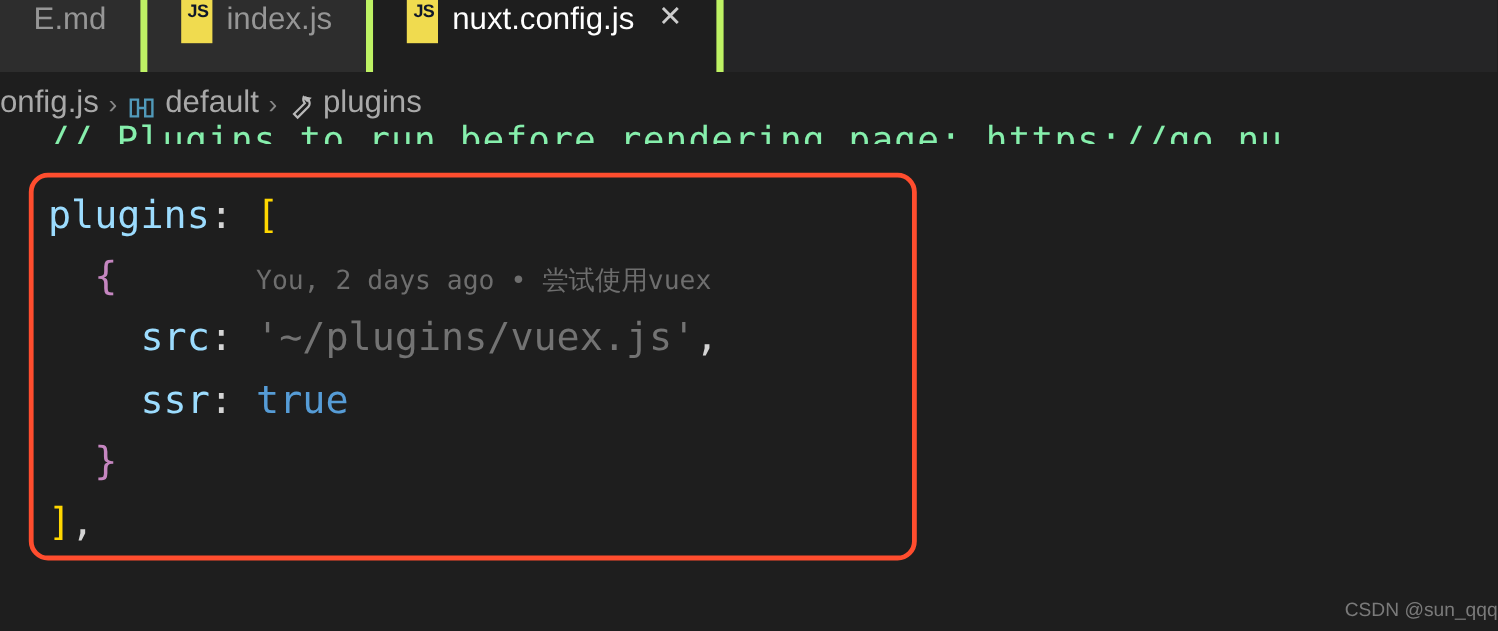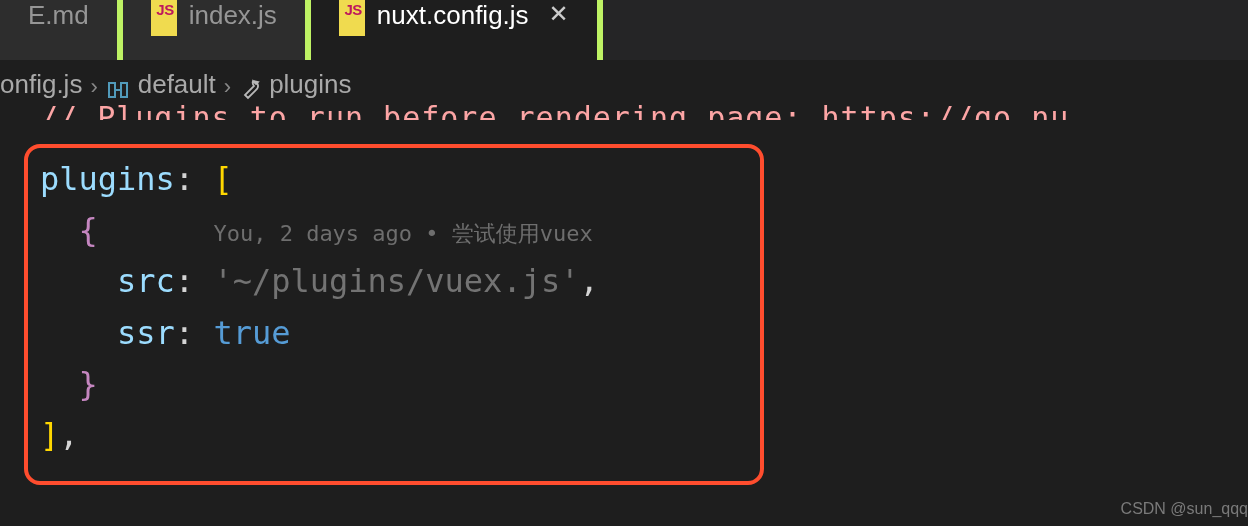--- a/index.html
+++ b/index.html
@@ -39,21 +39,21 @@
       color: #ccc;
     }
     .vue-icon {
       width: 24px;
       height: 22px;
       position: relative;
     }
     .vue-icon svg { display: block; }
     .js-badge {
       background: #f0db4f;
-      color: #be185d;
+      color: #0f172a;
       font-weight: 700;
       font-size: 15px;
       width: 26px;
       height: 26px;
       display: flex;
       align-items: flex-end;
       justify-content: flex-end;
       padding: 18px 3px;
       letter-spacing: -0.5px;
     }
@@ -77,35 +77,35 @@
     }
     .bc-icon.wrench { color: #b8b8b8; }
     .editor {
       padding: 0 0 0 0;
       font-family: "Menlo", "Consolas", monospace;
       font-size: 32px;
       line-height: 1.6;
       position: relative;
     }
     .comment-row {
-      color: #fca5a5;
+      color: #86efac;
       padding-left: 40px;
       height: 26px;
       overflow: hidden;
       font-size: 30px;
       white-space: nowrap;
       letter-spacing: 1px;
     }
     .comment-row .underlined { text-decoration: underline; text-decoration-color: #6a9955; }
     .code-block {
       position: relative;
       margin: 8px 14px 18px 24px;
       border: 4px solid #ff4d2e;
       border-radius: 16px;
-      padding: 6px 12px 20px 12px;
+      padding: 6px 12px 2px 12px;
       width: 740px;
     }
     .code-line { white-space: pre; }
     .tk-prop { color: #9cdcfe; }
     .tk-punct { color: #d4d4d4; }
     .tk-brace-y { color: #ffd700; }
     .tk-brace-p { color: #c586c0; }
     .tk-str { color: #737373; }
     .tk-bool { color: #569cd6; }
     .gitblame {

